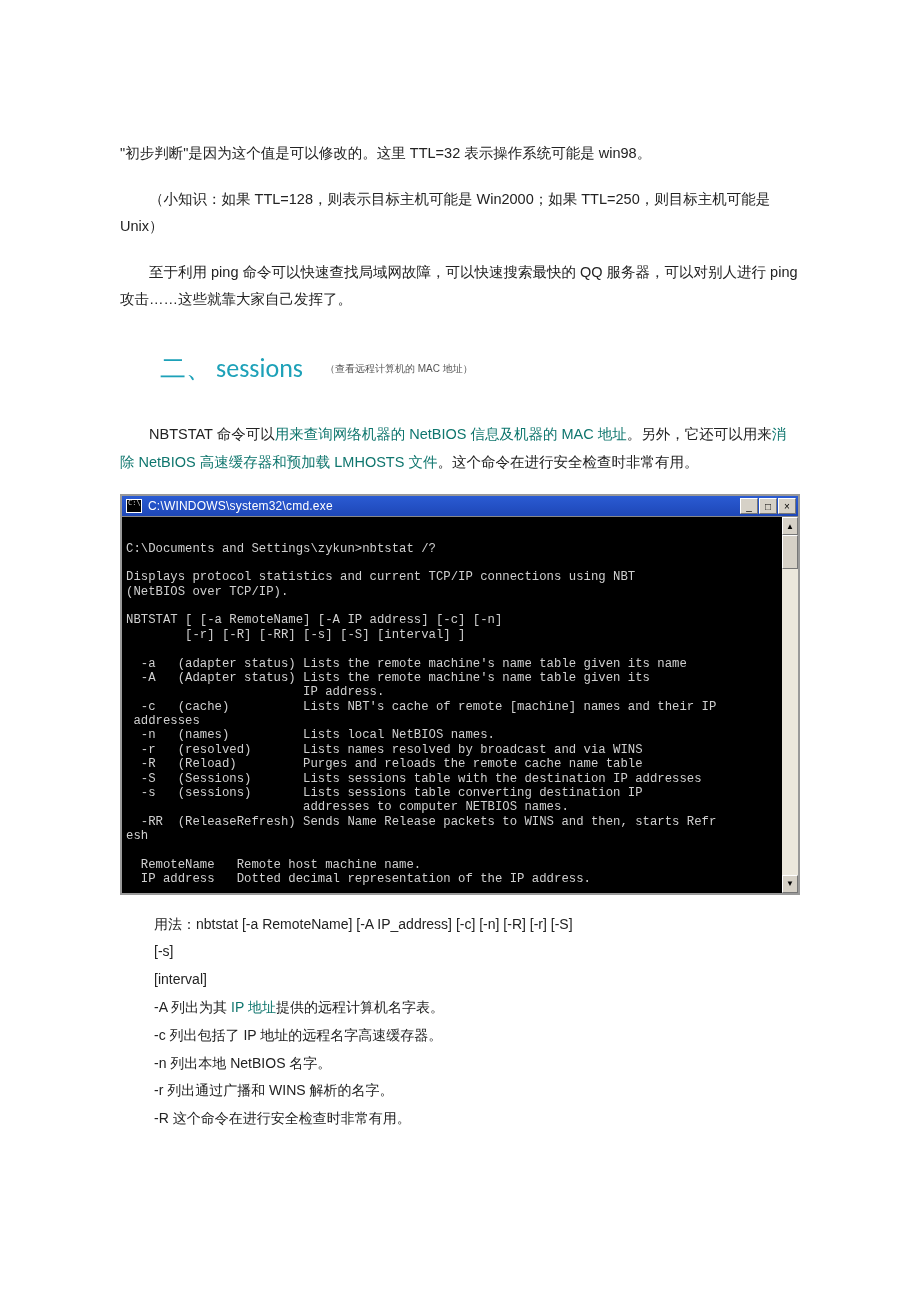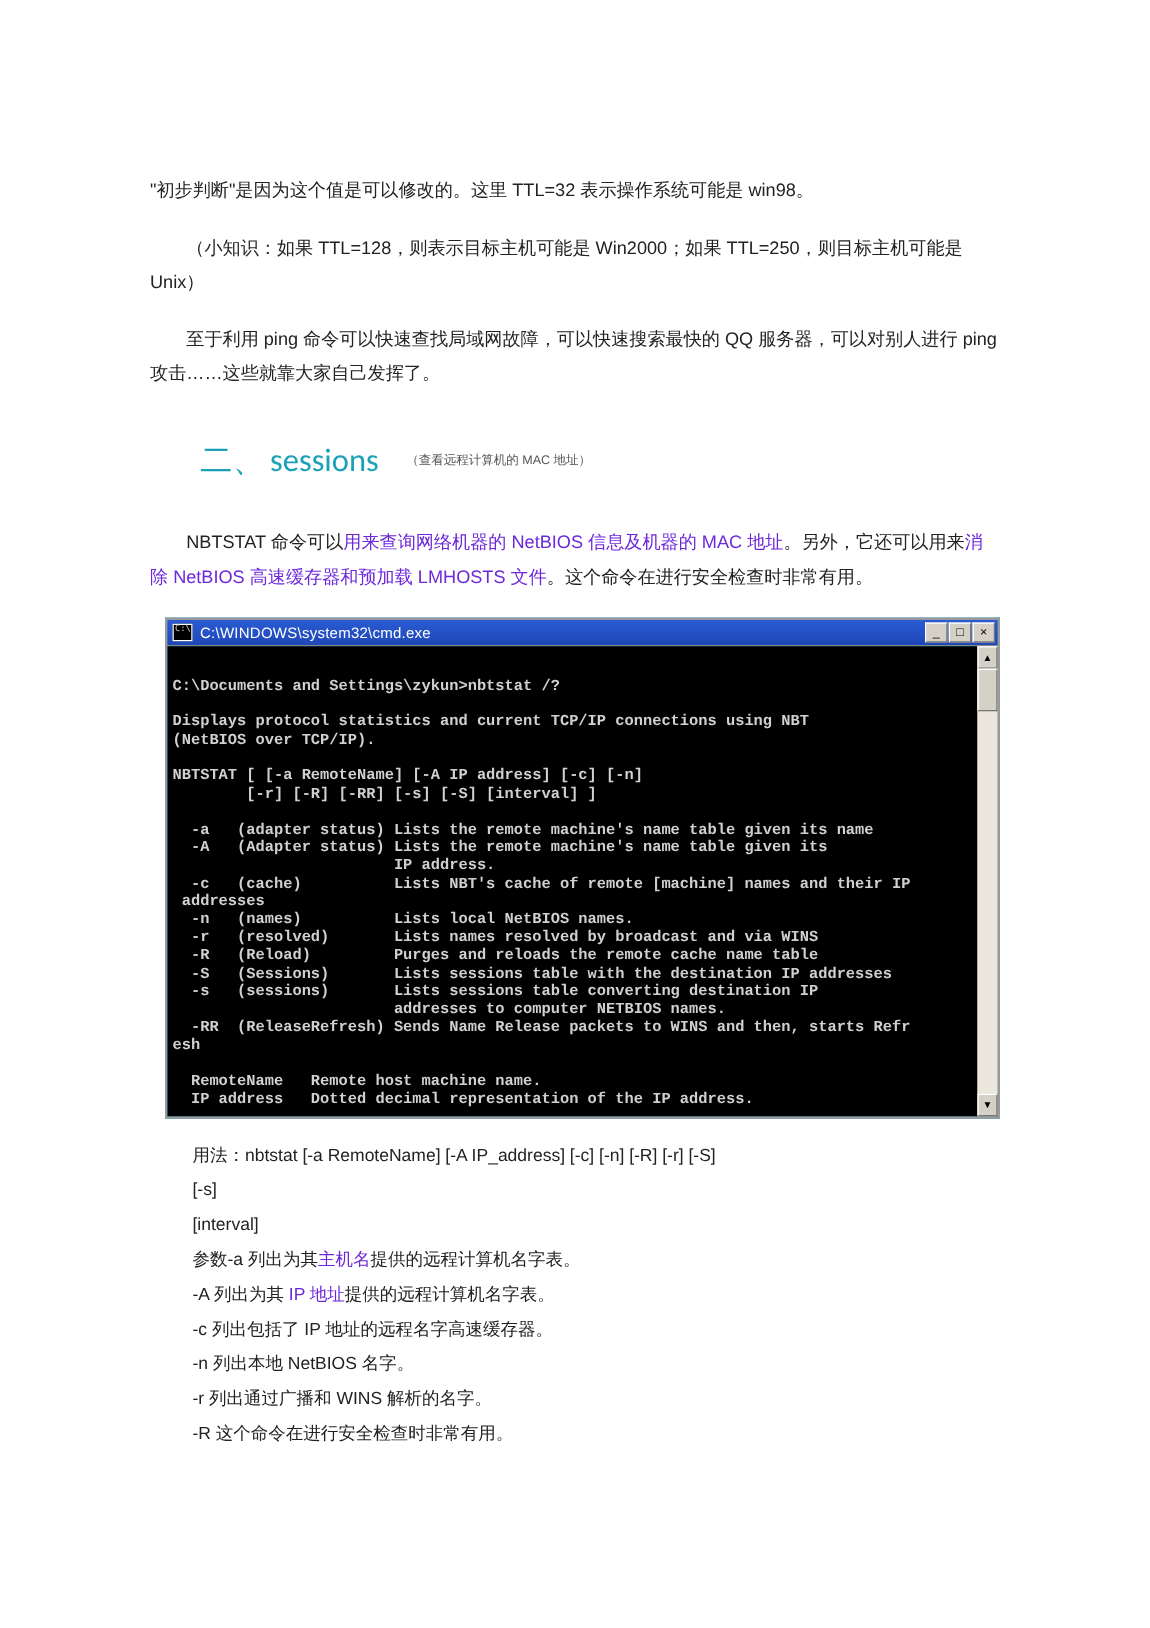--- a/index.html
+++ b/index.html
@@ -13,21 +13,21 @@
     padding: 140px 120px 80px 120px;
     font-size: 14.5px;
     line-height: 1.9;
     color: #222;
   }
   .para {
     margin: 0 0 18px 0;
     text-indent: 2em;
   }
   .no-indent { text-indent: 0; }
-  .accent { color: #6d28d9; }
+  .accent { color: #0f766e; }
   .heading {
     margin: 30px 0 28px 40px;
   }
   .heading .num {
     color: #1da1b8;
     font-size: 26px;
     vertical-align: middle;
   }
   .heading .cmd {
     color: #1da1b8;
@@ -36,22 +36,22 @@
     vertical-align: middle;
   }
   .heading .sub {
     color: #555;
     font-size: 10px;
     margin-left: 18px;
     vertical-align: middle;
   }
   .term-window {
     border: 2px solid #999;
-    margin: 14px 0 18px 12px;
-    background: #0ea5e9;
+    margin: 14px 0 18px 0;
+    background: #fef9c3;
   }
   .term-title {
     display: flex;
     align-items: center;
     background: linear-gradient(#2a5bd3, #1e47b7);
     height: 20px;
     padding: 0 2px 0 4px;
     border-bottom: 1px solid #888;
   }
   .term-title-icon {
@@ -99,21 +99,21 @@
   }
   .term-body {
     flex: 1;
     padding: 10px 4px 6px 4px;
     font-family: "Courier New", monospace;
     font-size: 12.3px;
     line-height: 1.17;
     color: #d0d0d0;
     white-space: pre;
     overflow: hidden;
-    font-weight: bold;
+    font-weight: normal;
   }
   .scrollbar {
     width: 16px;
     background: #ebe7dc;
     display: flex;
     flex-direction: column;
   }
   .sbtn {
     height: 16px;
     background: #d6d1c7;
@@ -211,23 +211,20 @@
         <div class="sbtn">▼</div>
       </div>
     </div>
   </div>
 
   <div class="usage-block">
     <p>用法：nbtstat [-a RemoteName] [-A IP_address] [-c] [-n] [-R] [-r] [-S]</p>
     <p>[-s]</p>
     <p>[interval]</p>
     <p>
-      <span>参数-a 列出为其</span><span class="accent">主机名</span><span>提供的远程计算机名字表。</span>
-    </p>
-    <p>
       <span>-A 列出为其 </span><span class="accent">IP 地址</span><span>提供的远程计算机名字表。</span>
     </p>
     <p>-c 列出包括了 IP 地址的远程名字高速缓存器。</p>
     <p>-n 列出本地 NetBIOS 名字。</p>
     <p>-r 列出通过广播和 WINS 解析的名字。</p>
     <p>-R 这个命令在进行安全检查时非常有用。</p>
   </div>
 
 </div>
 

